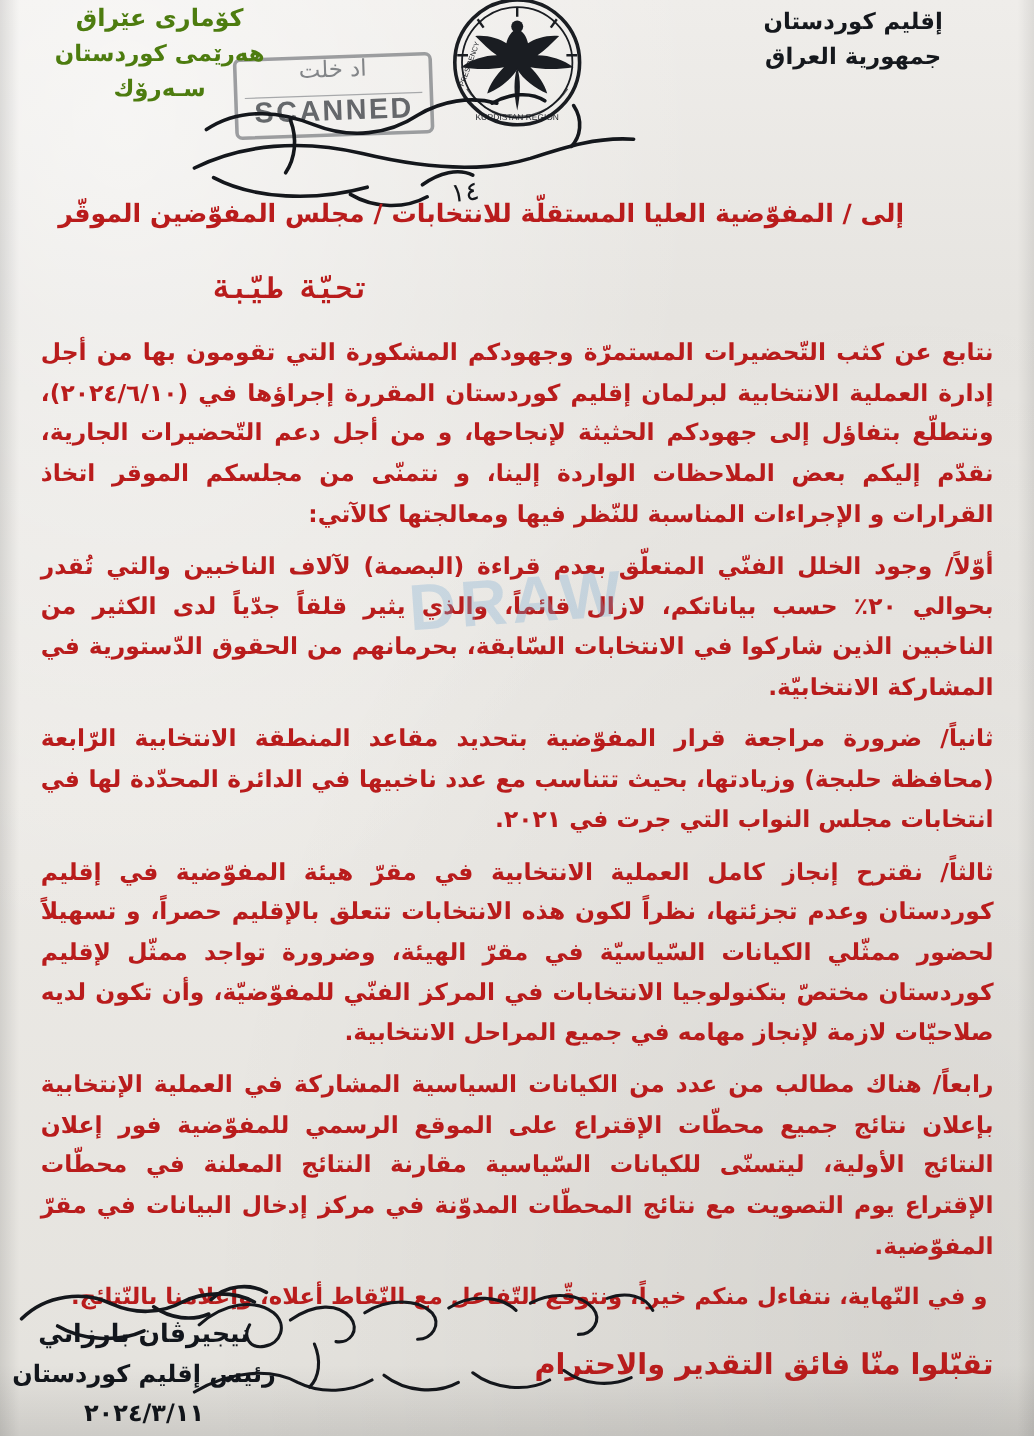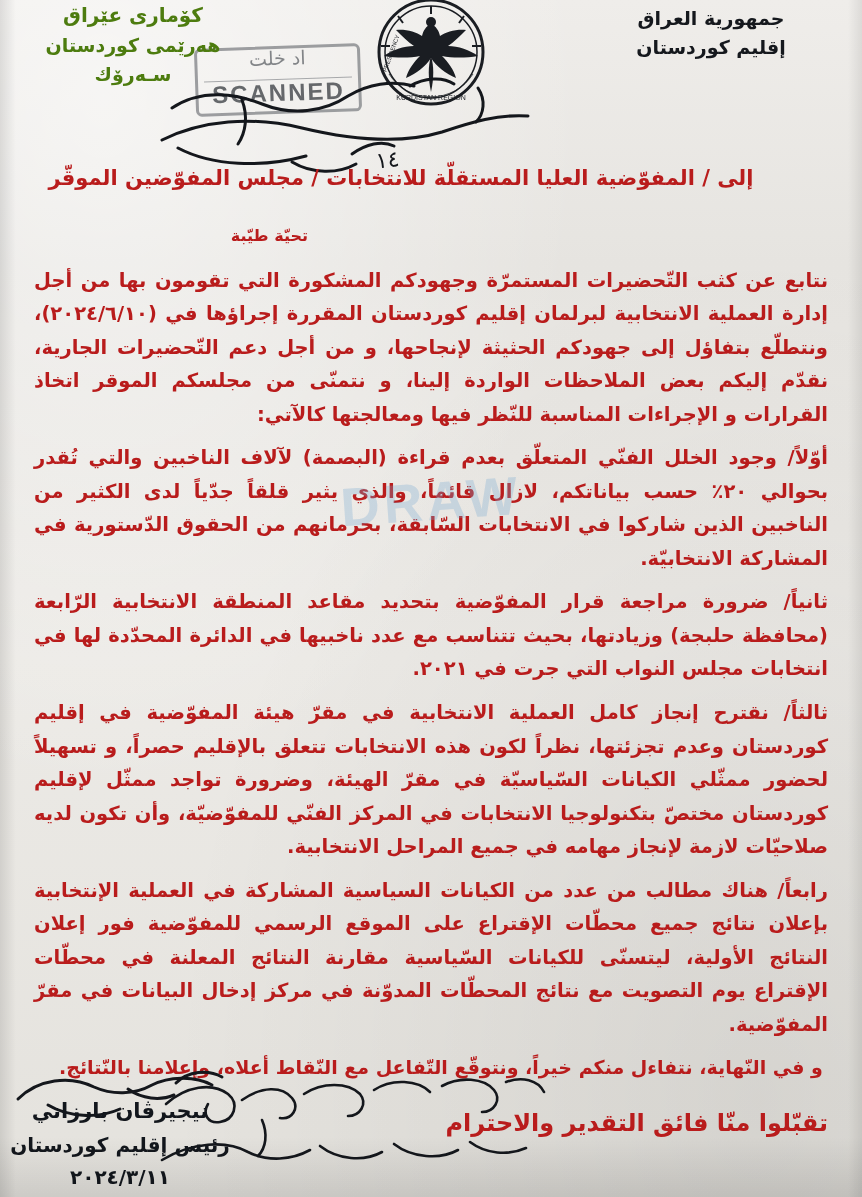--- a/index.html
+++ b/index.html
@@ -74,21 +74,21 @@
     position:absolute;top:160px;right:34px;left:34px;
     font-size:19.5px;line-height:1.72;
     text-align:justify;
     font-weight:600;
     color:#b91c1c;
   }
   .addr{
     text-align:center;font-size:21px;font-weight:700;margin:0 0 26px 0;
     padding-right:60px;
   }
-  .greet{font-weight:700;font-size:16px;margin:0 0 14px 0;text-align:right;padding-right:520px;}
+  .greet{font-weight:700;font-size:24px;margin:0 0 14px 0;text-align:right;padding-right:520px;font-family:Liberation Mono, monospace;}
   p.par{margin:0 0 10px 0;}
   .closing{
     text-align:right;font-weight:700;font-size:24px;margin-top:18px;padding-left:40px;
   }
   .finalline{margin-top:10px;text-align:center;font-size:19px;font-weight:600;padding-left:20px;}
   
   .sign{
     position:absolute;bottom:4px;right:auto;left:10px;width:220px;
     text-align:center;font-weight:700;font-size:20px;line-height:1.6;
   }
@@ -113,22 +113,22 @@
     background:linear-gradient(270deg,rgba(0,0,0,.08),rgba(0,0,0,0));pointer-events:none;}
 </style>
 </head>
 <body>
 
 <div class="paper"></div>
 
 <div class="header">
 
   <div class="hdr-right">
+    <div>إقليم كوردستان</div>
     <div>جمهورية العراق</div>
-    <div>إقليم كوردستان</div>
   </div>
 
   <div class="emblem">
     <svg width="150" height="118" viewBox="0 0 150 118">
       <circle cx="75" cy="56" r="52" fill="none" stroke="#1a1d22" stroke-width="3"></circle>
       <circle cx="75" cy="56" r="46" fill="none" stroke="#1a1d22" stroke-width="1.5"></circle>
 
       <g stroke="#1a1d22" stroke-width="2">
         <line x1="75" y1="10" x2="75" y2="18"></line>
         <line x1="42" y1="20" x2="47" y2="27"></line>

